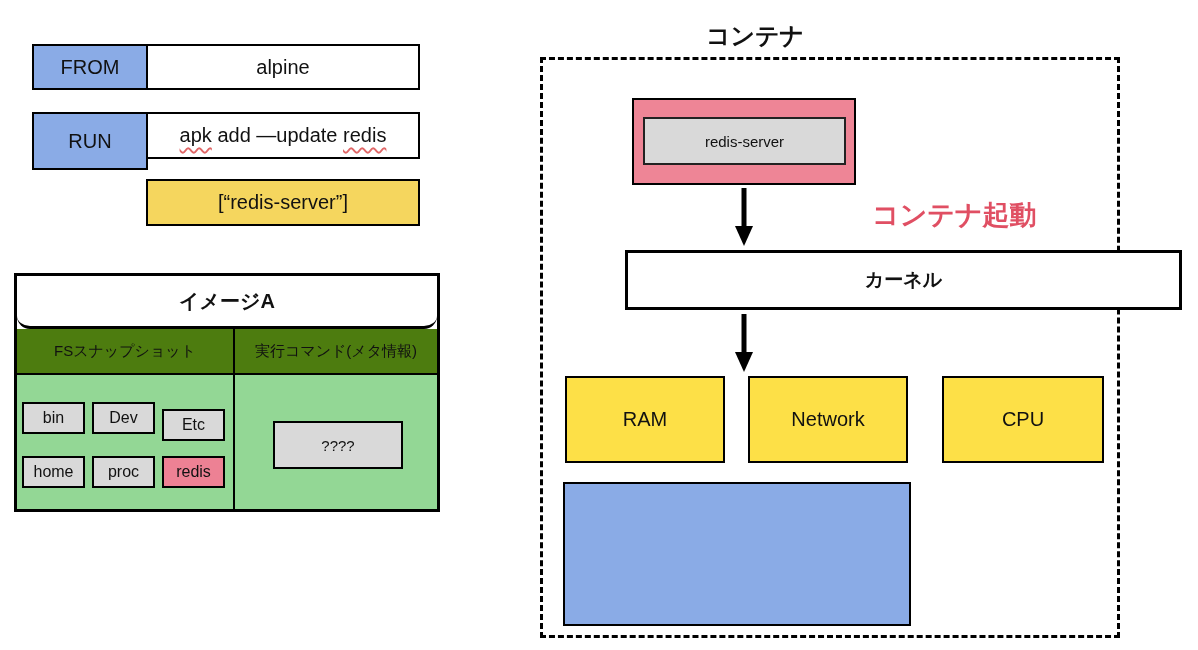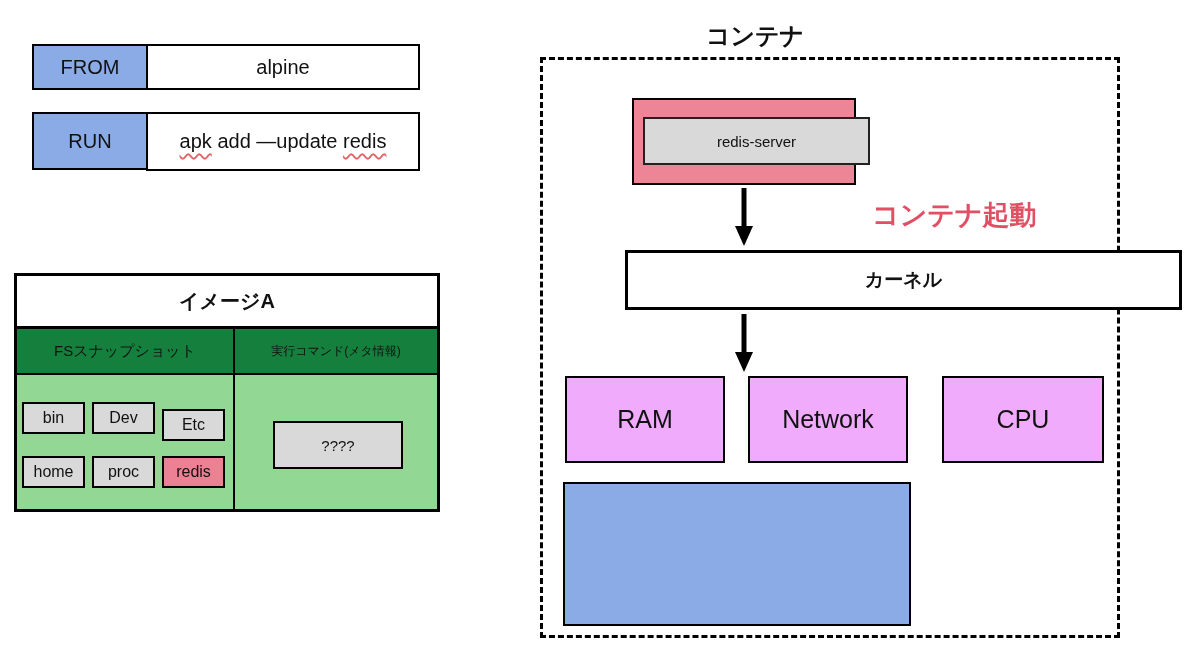--- a/index.html
+++ b/index.html
@@ -9,78 +9,79 @@
   }
   .abs{position:absolute;box-sizing:border-box;}
   .flexc{display:flex;align-items:center;justify-content:center;}
 
   
   .df-label{
     width:116px;height:58px;background:#8aabe6;border:2px solid #000;
     font-size:20px;
   }
   .df-value{
-    left:146px;width:274px;height:59px;background:#fff;border:2px solid #000;
+    left:146px;width:274px;height:47px;background:#fff;border:2px solid #000;
     font-size:20px;white-space:pre-wrap;
   }
   .df-value.yellow{background:#f5d65e;}
   .misspelled{
     text-decoration:underline;
     text-decoration-style:wavy;
     text-decoration-color:#e06666;
     text-decoration-thickness:1.5px;
     text-underline-offset:5px;
   }
 
   
   .img-table{
     left:14px;top:273px;width:426px;height:239px;
     border:3px solid #000;background:#fff;display:flex;flex-direction:column;
   }
-  .tbl-title{height:50px;border-bottom:3px solid #000;font-weight:bold;font-size:20px;background:#fff;}
-  .tbl-headers{display:flex;height:44px;border-bottom:2px solid #000;background:#15803d;}
+  .tbl-title{height:50px;border-bottom:3px solid #000;font-weight:bold;font-size:20px;background:#fff;border-radius:13px;}
+  .tbl-headers{display:flex;height:44px;border-bottom:2px solid #000;background:#4d7c0f;}
   .th-fs{width:216px;border-right:2px solid #000;font-size:15px;}
-  .th-meta{flex:1;font-size:12px;}
+  .th-meta{flex:1;font-size:15px;}
   .tbl-body{display:flex;flex:1;border-radius:9px;}
   .cell-fs{width:216px;border-right:2px solid #000;background:#93d795;position:relative;}
   .cell-meta{flex:1;background:#93d795;position:relative;}
   .fs-box{
     width:63px;height:32px;background:#d9d9d9;border:2px solid #000;font-size:16px;
   }
   .fs-box.pink{background:#ed8194;}
   .meta-box{
     left:38px;top:46px;width:130px;height:48px;background:#d9d9d9;
     border:2px solid #000;font-size:15px;
   }
 
   
   .container-title{left:640px;top:20px;width:230px;text-align:center;font-size:24px;font-weight:bold;}
   .container-box{left:540px;top:57px;width:580px;height:581px;border:3px dashed #000;}
   .process-outer{left:632px;top:98px;width:224px;height:87px;background:#ee8596;border:2px solid #000;}
-  .process-inner{left:643px;top:117px;width:227px;height:48px;background:#d9d9d9;border:2px solid #222;font-size:15px;}
+  .process-inner{left:643px;top:117px;width:203px;height:48px;background:#d9d9d9;border:2px solid #222;font-size:15px;}
   .startup-label{left:872px;top:197px;font-size:27px;font-weight:bold;color:#e04f63;}
   .kernel-box{left:625px;top:250px;width:557px;height:60px;background:#fff;border:3px solid #000;font-weight:bold;font-size:19px;}
-  .resource{background:#f0abfc;border:2px solid #000;font-size:25px;}
+  .resource{background:#fde047;border:2px solid #000;font-size:20px;}
   .res-ram{left:565px;top:376px;width:160px;height:87px;}
   .res-network{left:748px;top:376px;width:160px;height:87px;}
   .res-cpu{left:942px;top:376px;width:162px;height:87px;}
   .big-box{left:563px;top:482px;width:348px;height:144px;background:#8aabe6;border:2px solid #000;}
   .arrow-svg{position:absolute;width:24px;height:60px;}
 </style>
 </head>
 <body>
 
 <div class="canvas">
 
   <div class="abs flexc df-label" style="left:32px;top:44px;height:46px;">FROM</div>
   <div class="abs flexc df-value" style="top:44px;height:46px;">alpine</div>
 
   <div class="abs flexc df-label" style="left:32px;top:112px;">RUN</div>
   <div class="abs flexc df-value" style="top:112px;"><span class="misspelled">apk</span><span> add —update </span><span class="misspelled">redis</span></div>
 
+  <div class="abs flexc df-value yellow" style="top:179px;">[“redis-server”]</div>
 
   <div class="abs img-table">
     <div class="flexc tbl-title">イメージA</div>
     <div class="tbl-headers">
       <div class="flexc th-fs">FSスナップショット</div>
       <div class="flexc th-meta">実行コマンド(メタ情報)</div>
     </div>
     <div class="tbl-body">
       <div class="cell-fs">
         <div class="abs flexc fs-box" style="left:5px;top:27px;">bin</div>

